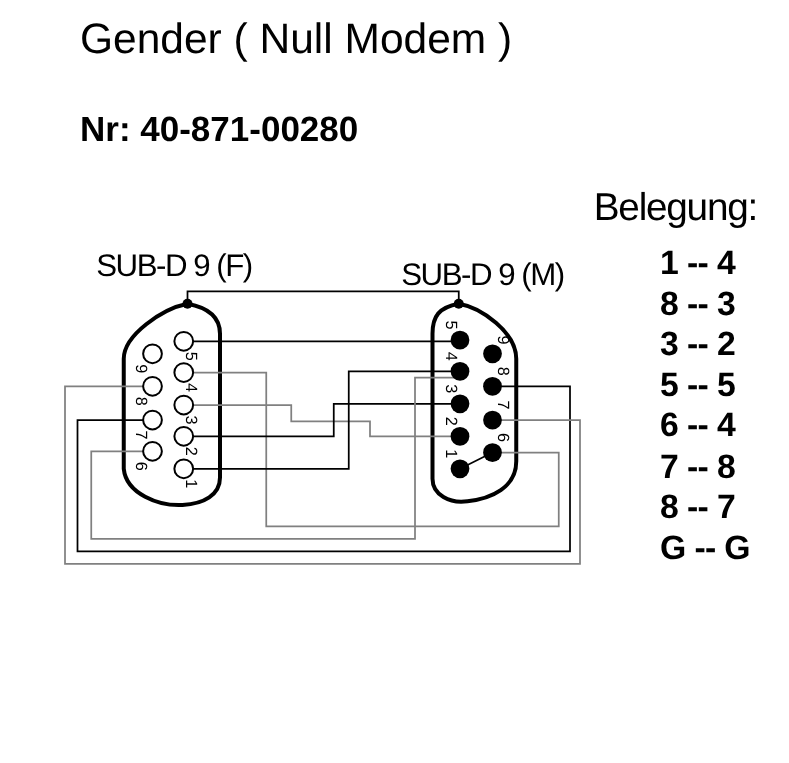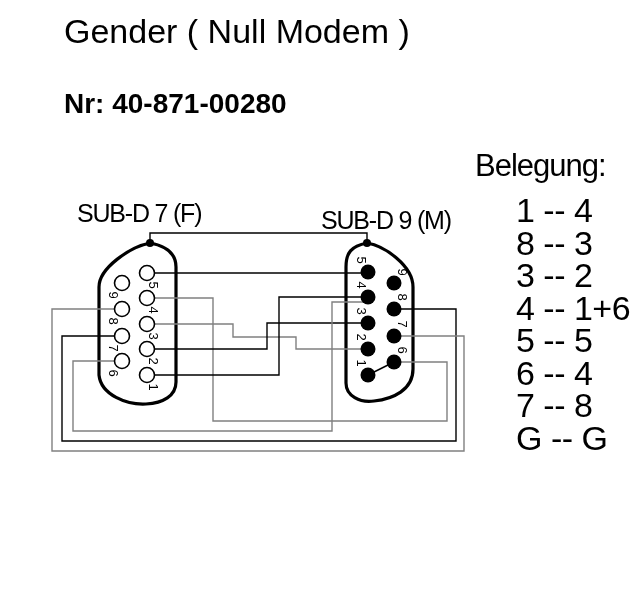--- a/index.html
+++ b/index.html
@@ -21,51 +21,52 @@
     font-size: 28px; font-weight: bold;
   }
   .conn-label { font-size: 25px; letter-spacing: -1.2px; }
   .label-f { left: 77px; top: 199px; }
   .label-m { left: 321px; top: 206px; }
   .belegung-heading {
     left: 475px; top: 148px;
     font-size: 31px; letter-spacing: -1px;
   }
   .belegung-list {
-    left: 516px; top: 194px;
-    font-size: 34px; letter-spacing: -0.5px;
+    left: 528px; top: 194px;
+    font-size: 27px; letter-spacing: -0.5px;
     line-height: 32.5px;
+    font-weight: bold;
   }
   .belegung-list .row { height: 32.5px; }
   svg#diagram { position: absolute; left: 0; top: 0; }
   svg text.pin-num {
     font-family: "Liberation Sans", "DejaVu Sans", sans-serif;
     font-size: 13px;
     fill: #000000;
   }
 </style>
 </head>
 <body>
 
 <div class="abs title">Gender ( Null Modem )</div>
 <div class="abs partnr">Nr: 40-871-00280</div>
 
-<div class="abs conn-label label-f">SUB-D 7 (F)</div>
+<div class="abs conn-label label-f">SUB-D 9 (F)</div>
 <div class="abs conn-label label-m">SUB-D 9 (M)</div>
 
 <div class="abs belegung-heading">Belegung:</div>
 
 <div class="abs belegung-list">
   <div class="row">1 -- 4</div>
   <div class="row">8 -- 3</div>
   <div class="row">3 -- 2</div>
-  <div class="row">4 -- 1+6</div>
   <div class="row">5 -- 5</div>
   <div class="row">6 -- 4</div>
   <div class="row">7 -- 8</div>
+  <div class="row">8 -- 7</div>
   <div class="row">G -- G</div>
 </div>
 
 <svg id="diagram" width="631" height="610" viewBox="0 0 631 610">
 
   <g fill="none" stroke="#000000" stroke-width="3.2">
     <path d="M150,243 C166,246 176,253 176,267 L176,382 C176,396 163,403 146,404 C127,405 101,395 99,375 L99,287 C99,268 130,247 150,243 Z"></path>
     <path d="M367,243 C351,246 346,253 346,267 L346,383 C346,396 360,403 374,401 C393,399 413,390 413,369 L413,287 C413,266 385,246 367,243 Z"></path>
   </g>
 

